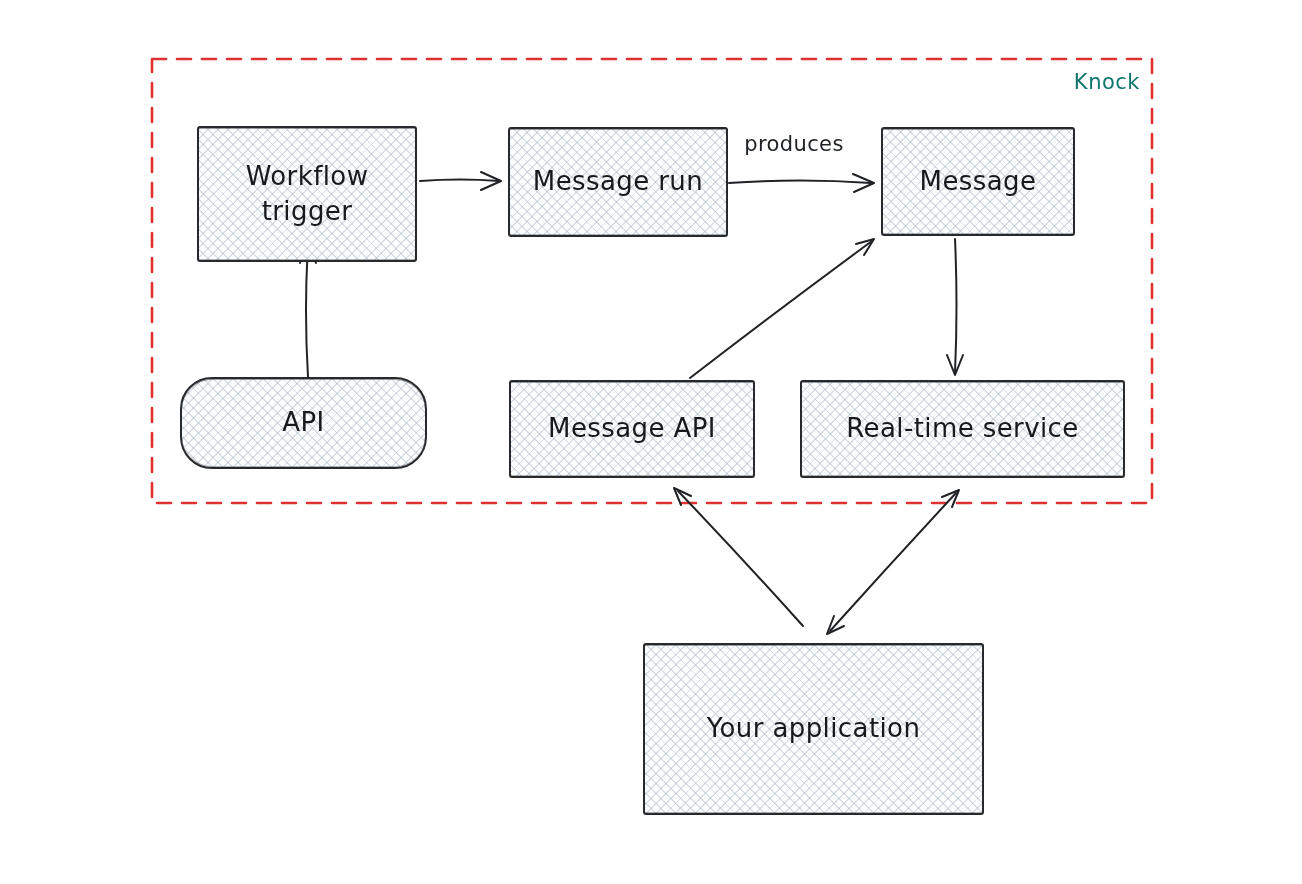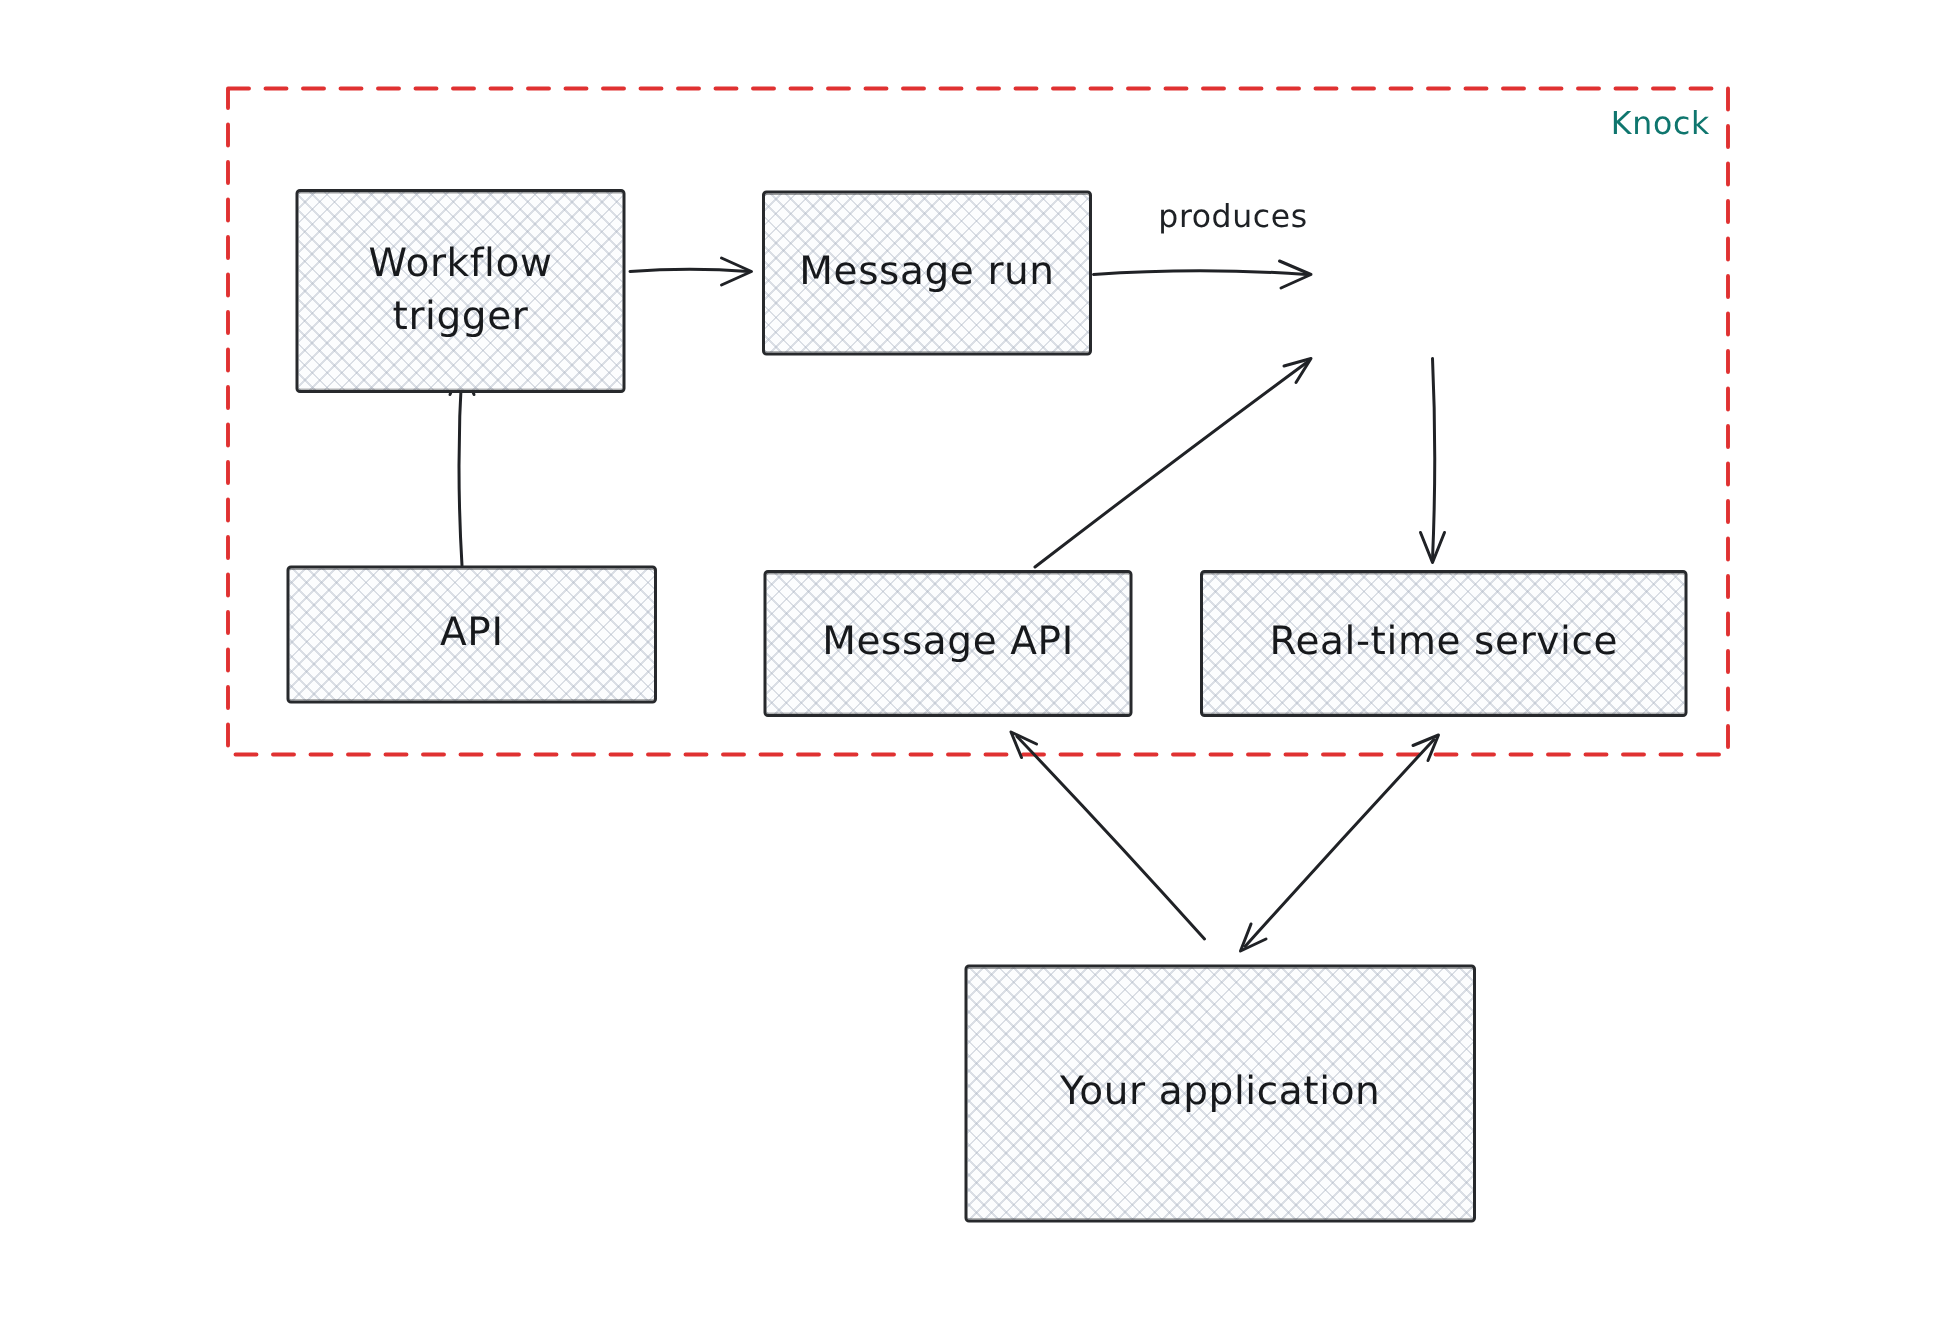--- a/index.html
+++ b/index.html
@@ -37,38 +37,38 @@
     background-image:
       repeating-linear-gradient(45deg,  rgba(168,177,192,0.40) 0px, rgba(168,177,192,0.40) 1.3px, transparent 1.3px, transparent 7px),
       repeating-linear-gradient(135deg, rgba(168,177,192,0.40) 0px, rgba(168,177,192,0.40) 1.3px, transparent 1.3px, transparent 7px);
     box-shadow: inset 0 1px 0 rgba(40,42,45,0.45), inset 0 -1px 0 rgba(40,42,45,0.35);
   }
 
   .node--workflow-trigger   { left: 197px; top: 126px; width: 220px; height: 136px; }
   .node--workflow-trigger span { display: inline-block; max-width: 150px; }
   .node--workflow-run       { left: 508px; top: 127px; width: 220px; height: 110px; }
   .node--message            { left: 881px; top: 127px; width: 194px; height: 109px; }
-  .node--api                { left: 191px; top: 377px; width: 247px; height:  92px; }
+  .node--api                { left: 180px; top: 377px; width: 247px; height:  92px; border-radius: 32px; }
   .node--client-api         { left: 509px; top: 380px; width: 246px; height:  98px; }
   .node--real-time-service  { left: 800px; top: 380px; width: 325px; height:  98px; }
   .node--your-application   { left: 643px; top: 643px; width: 341px; height: 172px; }
 
   .boundary-label {
     position: absolute;
     left: 1040px; top: 70px;
     width: 100px;
     text-align: right;
     font-size: 21px;
     letter-spacing: 0.5px;
     color: #0f766e;
   }
 
   .edge-label {
     position: absolute;
-    left: 770px; top: 132px;
+    left: 742px; top: 132px;
     width: 104px;
     text-align: center;
     font-size: 21px;
     letter-spacing: 0.4px;
     color: #1e2125;
   }
 </style>
 </head>
 <body>
 
@@ -120,20 +120,23 @@
   <div class="edge-label">produces</div>
 
   <div class="node node--workflow-trigger">
     <span>Workflow trigger</span>
   </div>
 
   <div class="node node--workflow-run">
     <span>Message run</span>
   </div>
 
+  <div class="node node--message">
+    <span>Message</span>
+  </div>
 
   <div class="node node--api">
     <span>API</span>
   </div>
 
   <div class="node node--client-api">
     <span>Message API</span>
   </div>
 
   <div class="node node--real-time-service">

